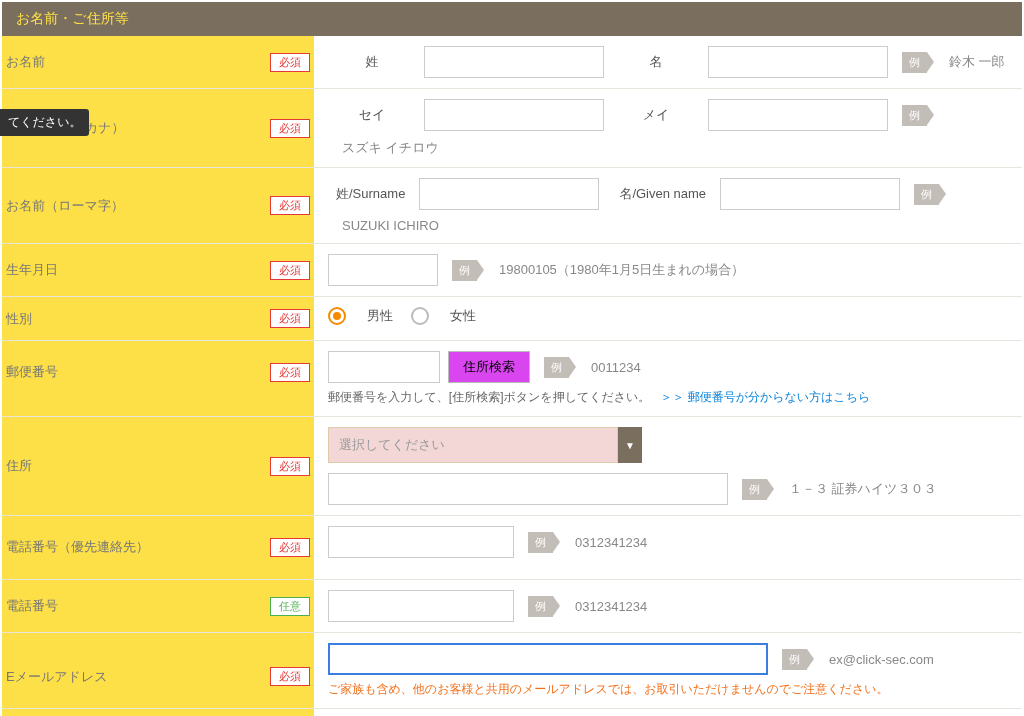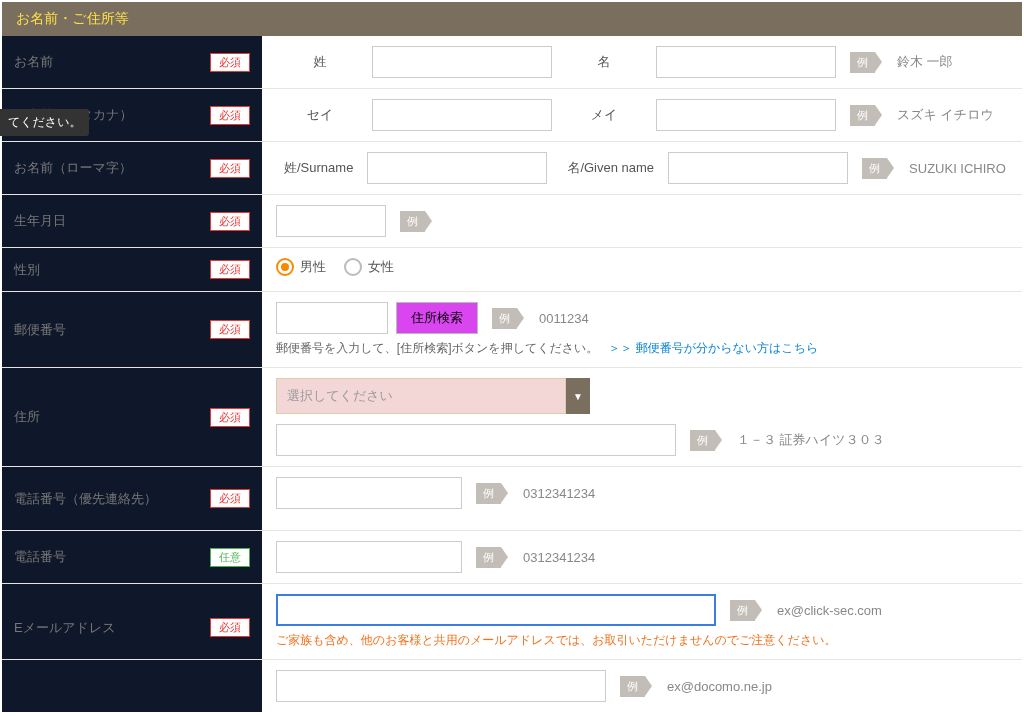--- a/index.html
+++ b/index.html
@@ -1,22 +1,22 @@
 <!DOCTYPE html>
 <html><head>
 <meta charset="utf-8">
 <style>
 * { box-sizing: border-box; margin: 0; padding: 0; }
 body { font-family: "Hiragino Kaku Gothic Pro", "Meiryo", sans-serif; font-size: 13px; color: #555; background: #fff; width: 1024px; }
 .form-section { width: 1020px; margin: 2px; }
 .section-header { background: #7a6e5f; color: #fde047; padding: 8px 14px; font-size: 14px; }
 .row { display: flex; border-bottom: 1px solid #e8e4de; }
 .row:last-child { border-bottom: none; }
-.label-cell { width: 260px; background: #0f172a; display: flex; align-items: center; justify-content: space-between; padding: 12px 12px; flex-shrink: 0; }
-.label-cell.tall { padding-top: 22px; padding-bottom: 22px; align-items: center; }
+.label-cell { width: 312px; background: #fde047; display: flex; align-items: center; justify-content: space-between; padding: 12px 4px; flex-shrink: 0; }
+.label-cell.tall { padding-top: 22px; padding-bottom: 22px; align-items: flex-start; }
 .label-text { color: #777; }
 .badge { border: 1px solid; padding: 1px 8px; font-size: 11px; background: #fff; }
 .badge.req { color: #e53935; border-color: #e53935; }
 .badge.opt { color: #4caf50; border-color: #4caf50; }
 .value-cell { flex: 1; padding: 10px 14px; background: #fff; }
 .inline { display: flex; align-items: center; gap: 8px; flex-wrap: wrap; }
 .sublabel { color: #555; min-width: auto; padding: 0 6px 0 12px; }
 .sublabel.first { padding-left: 8px; }
 .name-pair .sublabel { width: 88px; text-align: center; padding: 0; }
 input[type=text] { border: 1px solid #ccc; padding: 6px 8px; font-size: 13px; height: 32px; background: #fff; }
@@ -25,21 +25,21 @@
 .w-zip { width: 112px; }
 .w-addr { width: 400px; }
 .w-phone { width: 186px; }
 .w-email { width: 440px; height: 56px; }
 .w-memail { width: 330px; }
 .ex-badge { background: #c2bdb6; color: #fff; padding: 3px 7px; font-size: 11px; position: relative; margin-left: 6px; }
 .ex-badge::after { content: ""; position: absolute; right: -7px; top: 0; border-top: 10px solid transparent; border-bottom: 10px solid transparent; border-left: 7px solid #c2bdb6; }
 .ex-text { color: #888; margin-left: 14px; }
 .btn { border: 1px solid #bbb; background: #d946ef; padding: 6px 14px; font-size: 13px; cursor: pointer; height: 32px; }
 .radio-group { display: flex; gap: 18px; align-items: center; }
-.radio { display: flex; align-items: center; gap: 6px; cursor: pointer; }
+.radio { display: flex; align-items: center; gap: 21px; cursor: pointer; }
 .radio-dot { width: 18px; height: 18px; border: 2px solid #f58b00; border-radius: 50%; display: inline-flex; align-items: center; justify-content: center; }
 .radio-dot.off { border-color: #bbb; }
 .radio-dot .inner { width: 8px; height: 8px; background: #f58b00; border-radius: 50%; }
 .select-wrap { display: flex; width: 314px; }
 .select-box { flex: 1; background: #f3d7d7; border: 1px solid #dca; padding: 8px 10px; color: #999; }
 .select-btn { width: 24px; background: #7a6e5f; color: #fff; display: flex; align-items: center; justify-content: center; font-size: 10px; }
 .note { font-size: 12px; margin-top: 6px; color: #666; }
 .note.orange { color: #f2711c; }
 .link { color: #0b83d9; cursor: pointer; }
 .vspace { height: 10px; }
@@ -107,20 +107,21 @@
 
   <div class="row">
     <div class="label-cell">
       <span class="label-text">生年月日</span>
       <span class="badge req">必須</span>
     </div>
     <div class="value-cell">
       <div class="inline">
         <input type="text" class="w-date" style="">
         <span class="ex-badge">例</span>
+        <span class="ex-text">19800105（1980年1月5日生まれの場合）</span>
       </div>
     </div>
   </div>
 
   <div class="row">
     <div class="label-cell">
       <span class="label-text">性別</span>
       <span class="badge req">必須</span>
     </div>
     <div class="value-cell">

